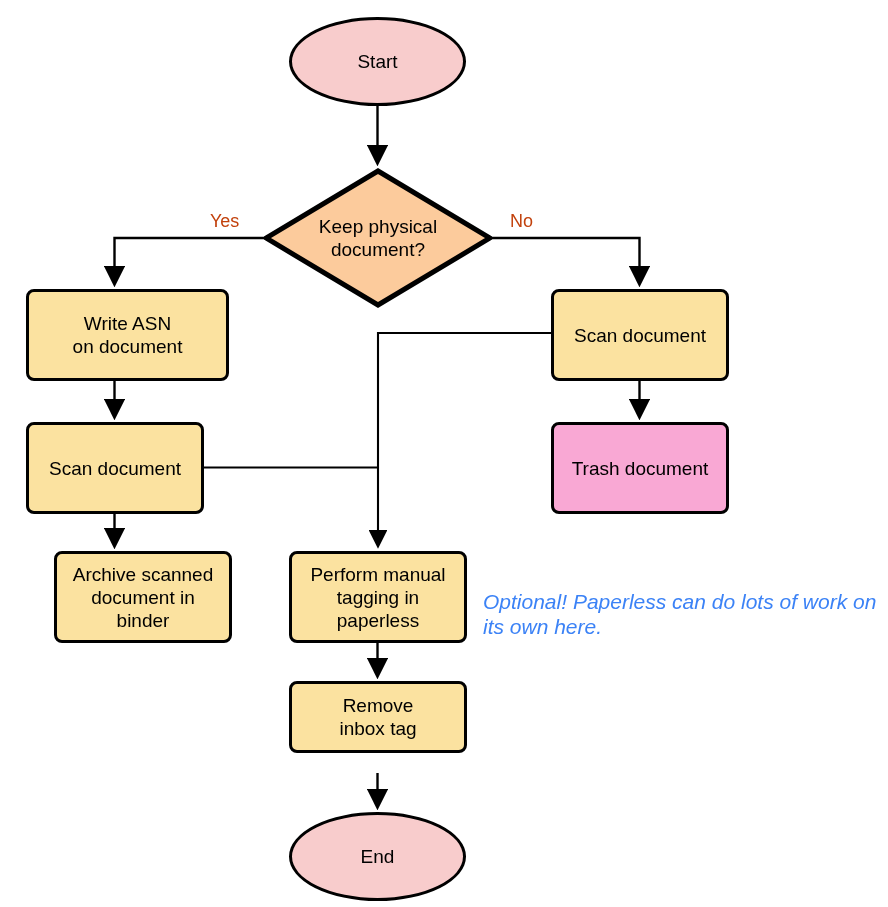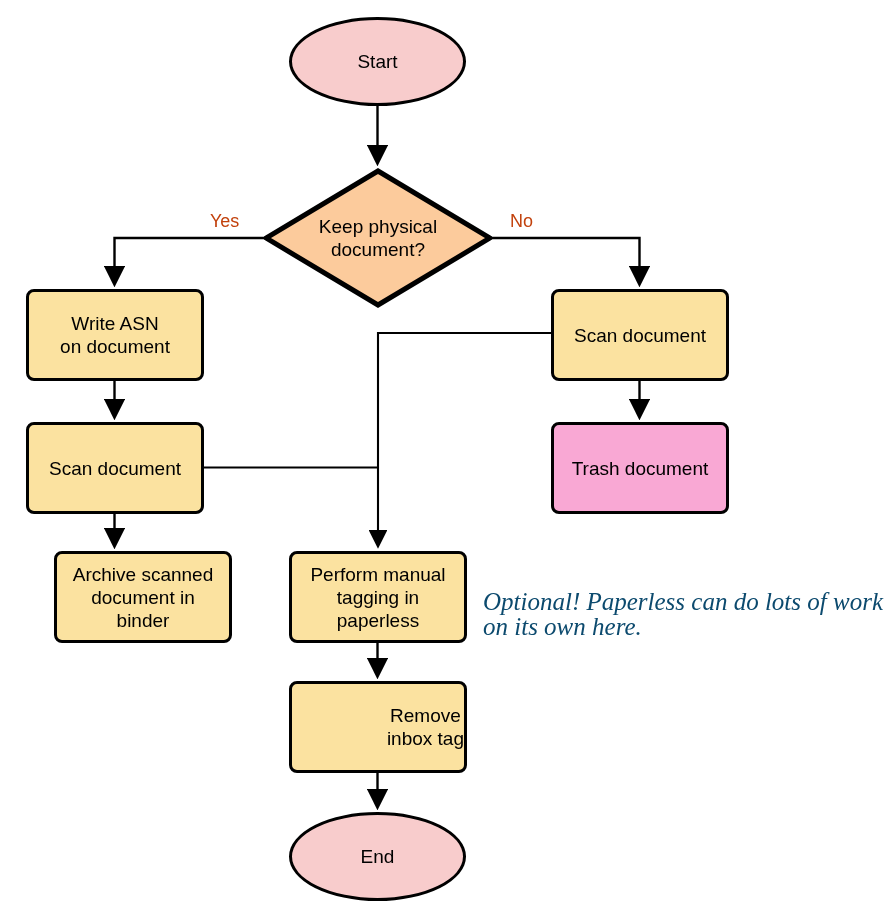--- a/index.html
+++ b/index.html
@@ -65,26 +65,25 @@
   .edge-label {
     position: absolute;
     font-size: 18px;
     line-height: 20px;
     color: #c2410c;
     z-index: 3;
     white-space: nowrap;
   }
   .note {
     position: absolute;
-    font-size: 25px;
+    font-size: 21px;
     line-height: 25px;
     font-style: italic;
-    color: #0c4a6e;
+    color: #3b82f6;
     z-index: 3;
-    font-family: Liberation Serif, serif;
   }
   .nodetext {
     white-space: pre-line;
   }
 </style>
 </head>
 <body>
 
 <div id="flowchart-root">
 
@@ -121,21 +120,21 @@
   </div>
 
   <div class="node node-decision" style="left:263px; top:168px; width:230px; height:140px;">
     <svg class="decision-shape" viewBox="0 0 230 140" preserveAspectRatio="none">
       <polygon points="115,3 227,70 115,137 3,70" fill="#FCCB9C" stroke="#000000" stroke-width="5" stroke-linejoin="miter"></polygon>
     </svg>
     <span class="decision-label nodetext">Keep physical
 document?</span>
   </div>
 
-  <div class="node node-process" style="left:26px; top:289px; width:178px; height:92px; background:#FBE2A0;">
+  <div class="node node-process" style="left:26px; top:289px; width:203px; height:92px; background:#FBE2A0;">
     <span class="nodetext">Write ASN
 on document</span>
   </div>
 
   <div class="node node-process" style="left:26px; top:422px; width:178px; height:92px; background:#FBE2A0;">
     <span class="nodetext">Scan document</span>
   </div>
 
   <div class="node node-process" style="left:26px; top:551px; width:178px; height:92px; background:#FBE2A0;margin-left:28px;">
     <span class="nodetext">Archive scanned
@@ -150,21 +149,21 @@
   <div class="node node-process" style="left:551px; top:422px; width:178px; height:92px; background:#f9a8d4;">
     <span class="nodetext">Trash document</span>
   </div>
 
   <div class="node node-process" style="left:289px; top:551px; width:178px; height:92px; background:#FBE2A0;">
     <span class="nodetext">Perform manual
 tagging in
 paperless</span>
   </div>
 
-  <div class="node node-process" style="left:289px; top:681px; width:178px; height:92px; background:#FBE2A0;justify-content:flex-end;">
+  <div class="node node-process" style="left:289px; top:681px; width:178px; height:72px; background:#FBE2A0;">
     <span class="nodetext">Remove
 inbox tag</span>
   </div>
 
   <div class="node node-terminal" style="left:289px; top:812px; width:177px; height:89px; background:#F8CCCC;">
     <span class="nodetext">End</span>
   </div>
 
   <div class="edge-label" style="left:210px; top:211px;">Yes</div>
 

